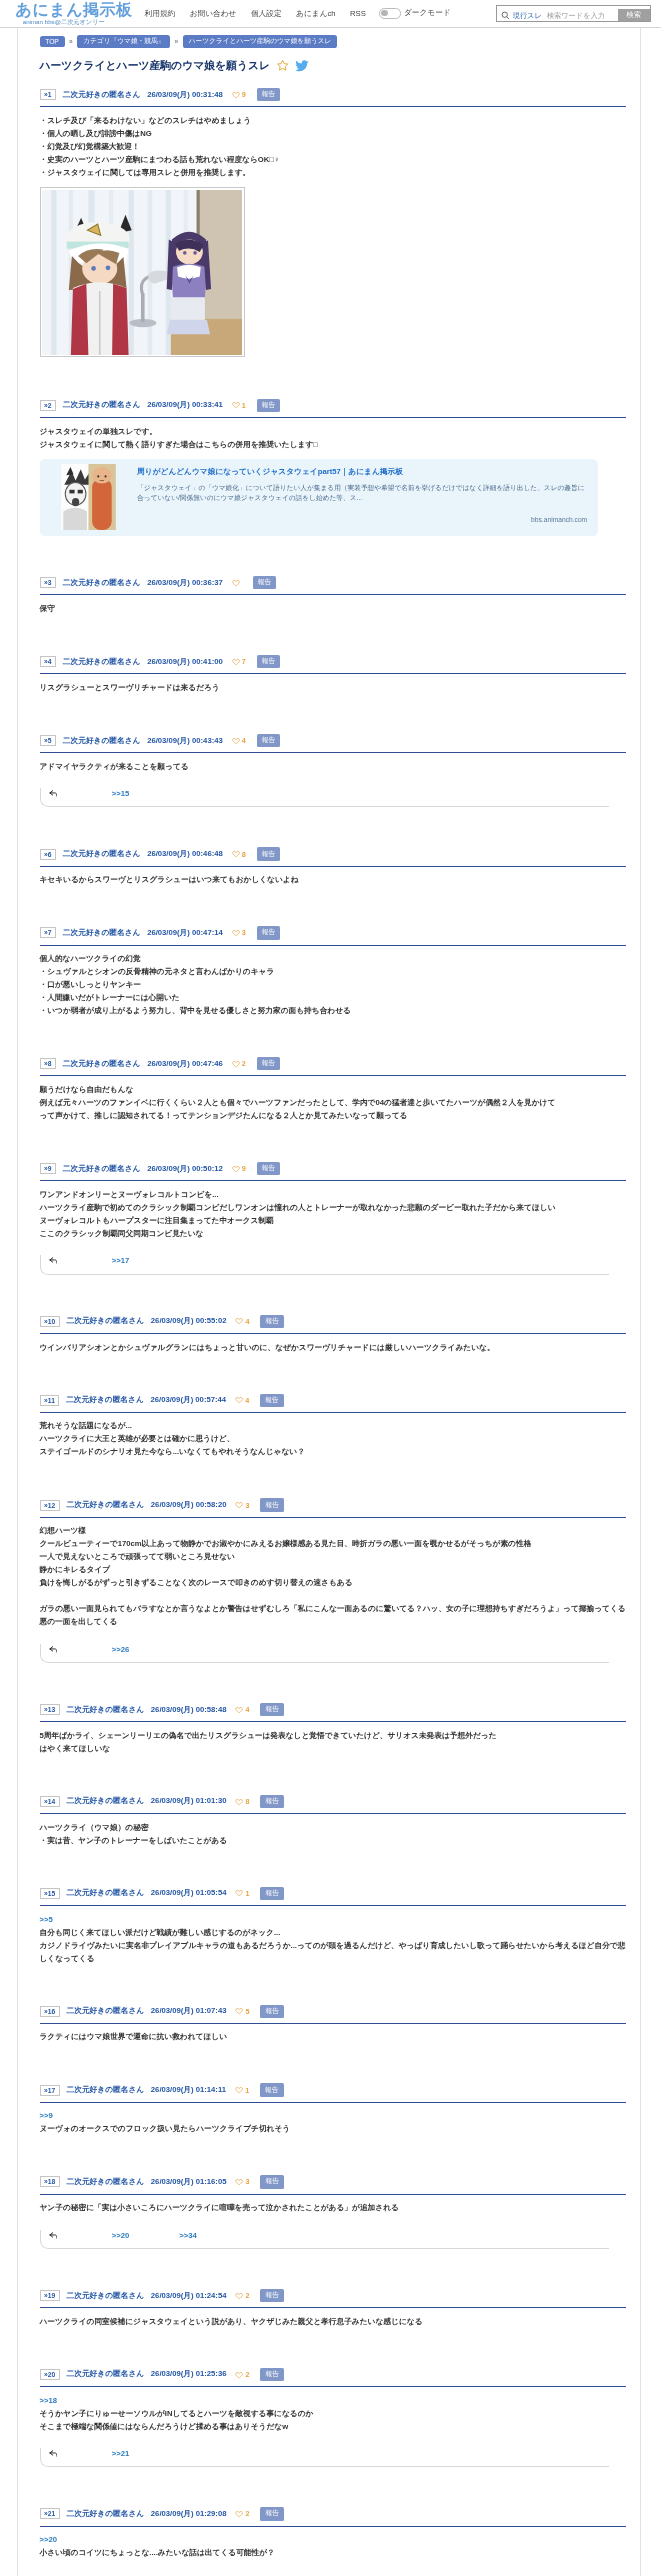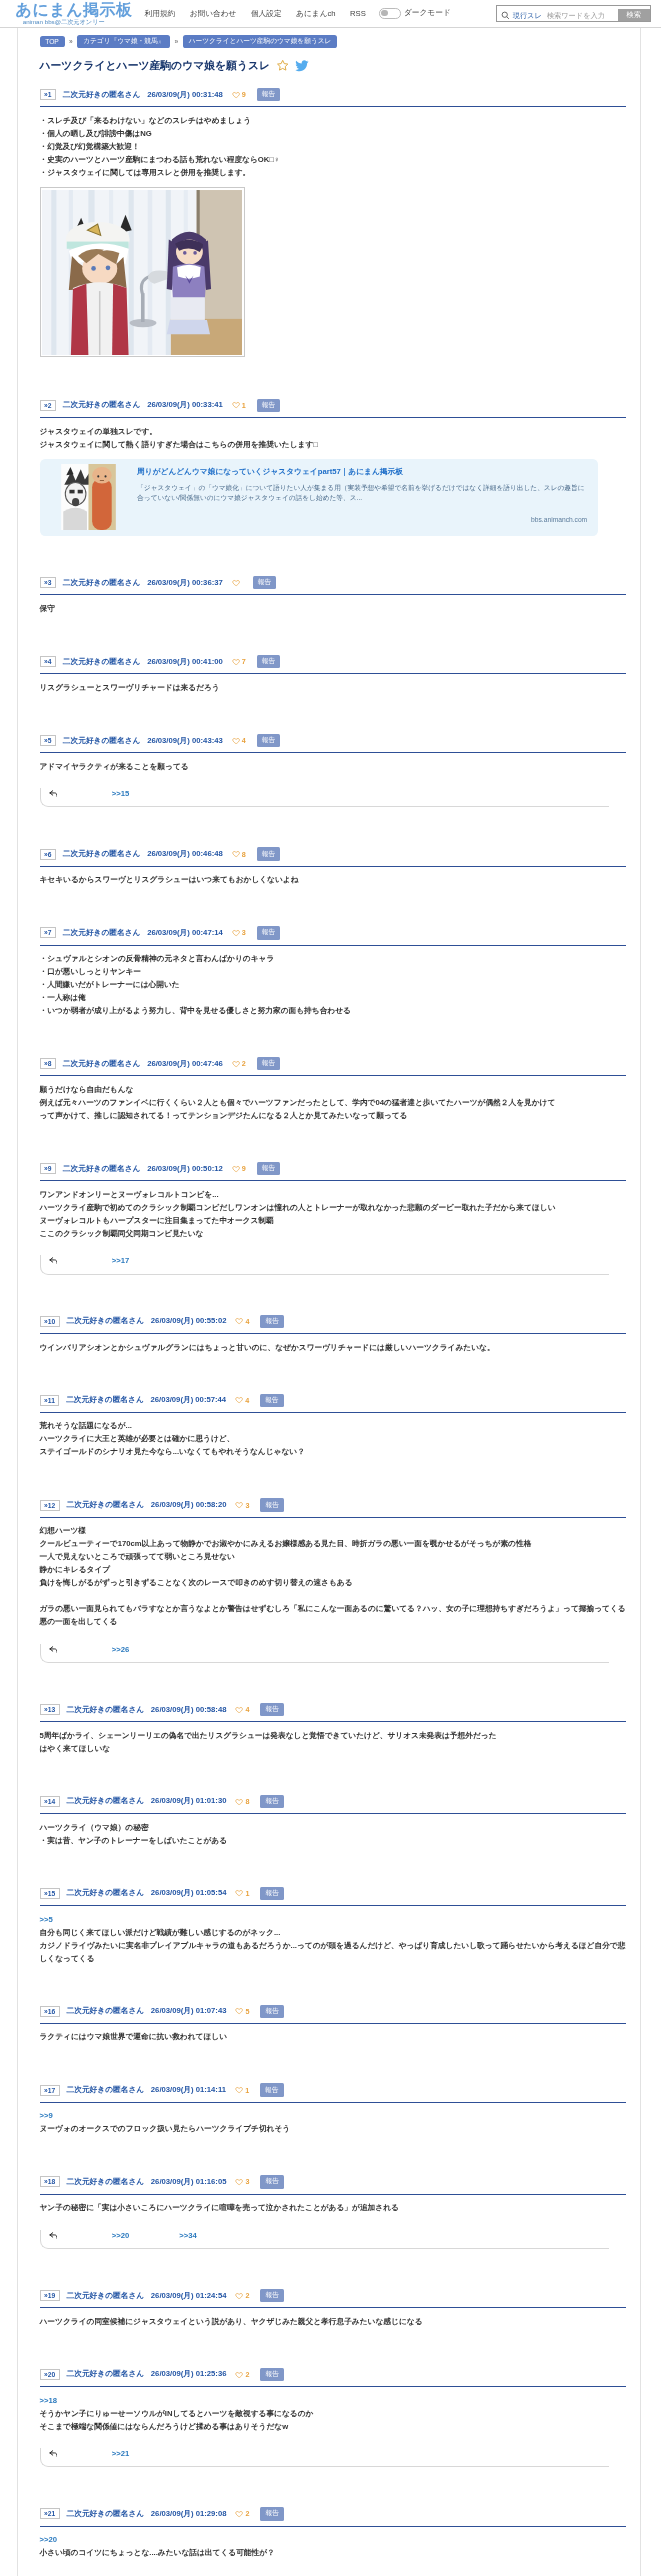--- a/index.html
+++ b/index.html
@@ -340,24 +340,24 @@
         <span style="line-height:0;">
           <svg width="8.2" height="7.7" viewBox="0 0 24 22">
                   <path d="M12 19.5S4.5 14.8 2.6 10.3C1.4 7.4 3.3 4 6.5 4 8.6 4 10 5.1 12 7.2 14 5.1 15.4 4 17.5 4c3.2 0 5.1 3.4 3.9 6.3C19.5 14.8 12 19.5 12 19.5z" fill="none" stroke="#e8a13c" stroke-width="2"></path>
                 </svg>
         </span>
         <span class="plike-count">3</span>
       </span>
       <span class="preport">報告</span>
     </div>
     <div class="post-body">
+            <div class="line">個人的なハーツクライの幻覚</div>
             <div class="line">・シュヴァルとシオンの反骨精神の元ネタと言わんばかりのキャラ</div>
             <div class="line">・口が悪いしっとりヤンキー</div>
             <div class="line">・人間嫌いだがトレーナーには心開いた</div>
-            <div class="line">・一人称は俺</div>
             <div class="line">・いつか弱者が成り上がるよう努力し、背中を見せる優しさと努力家の面も持ち合わせる</div>
           </div>
   </div>
 
   <div class="post">
     <div class="post-head">
       <span class="pnum">»8</span>
       <span class="pname">二次元好きの匿名さん</span>
       <span class="pdate">26/03/09(月) 00:47:46</span>
       <span class="plike">

